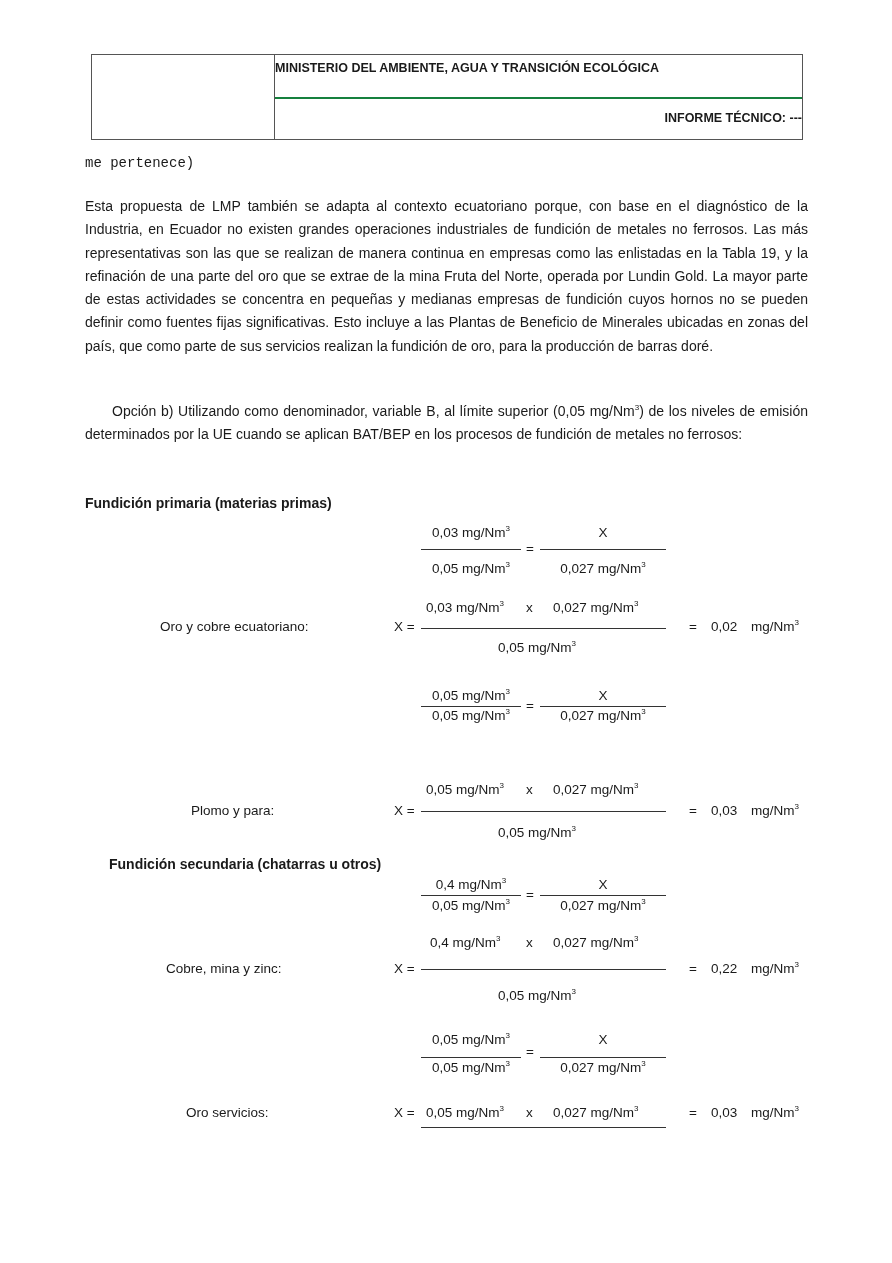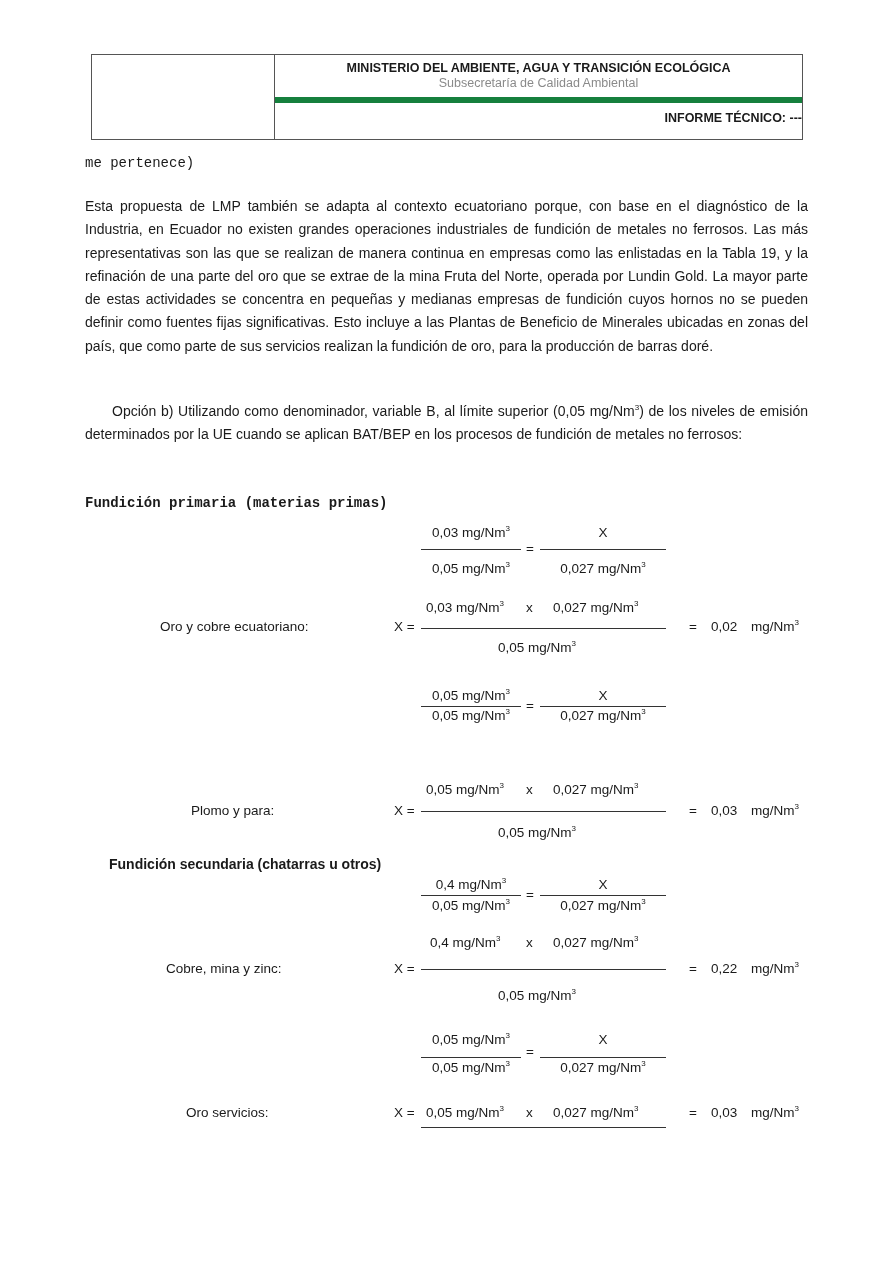--- a/index.html
+++ b/index.html
@@ -1,50 +1,49 @@
 <!DOCTYPE html>
 <html><head>
 <meta charset="utf-8">
 <style>
   html, body { margin:0; padding:0; background:#ffffff; }
   body { width:892px; height:1263px; position:relative; overflow:hidden;
          font-family:"Liberation Sans", sans-serif; color:#1a1a1a; font-size:14px; }
   .hdr { position:absolute; left:91px; top:54px; width:710px; height:84px; border:1px solid #555; }
   .hdr-left { position:absolute; left:0; top:0; width:182px; height:84px; border-right:1px solid #555; }
-  .hdr-top { position:absolute; left:183px; top:0; width:527px; height:42px; border-bottom:6px solid #15803d; text-align:center; }
+  .hdr-top { position:absolute; left:183px; top:0; width:527px; height:42px; border-bottom:2px solid #15803d; }
   .hdr-bot { position:absolute; left:183px; top:43px; width:527px; height:41px; text-align:right; }
   .ministry { font-weight:bold; font-size:12.5px; margin-top:6px; letter-spacing:0; }
   .subsec { color:#8a8a8a; font-size:12.5px; margin-top:1px; }
   .informe { font-weight:bold; font-size:12.5px; margin-top:13px; }
   .para { position:absolute; left:85px; width:723px; line-height:23.3px; text-align:justify; font-size:14px; }
   .heading { position:absolute; left:85px; font-weight:bold; font-size:14px; }
   .t { position:absolute; white-space:nowrap; font-size:13.5px; }
   .line { position:absolute; height:1px; background:#333; }
   sup { font-size:8px; vertical-align:6px; line-height:0; }
   .c { text-align:center; }
 </style>
 </head>
 <body>
 
 <div class="hdr">
   <div class="hdr-left"></div>
   <div class="hdr-top">
     <div class="ministry">MINISTERIO DEL AMBIENTE, AGUA Y TRANSICIÓN ECOLÓGICA</div>
-    <div class="subsec">Subsecretaría de Calidad Ambiental</div>
   </div>
   <div class="hdr-bot">
     <div class="informe">INFORME TÉCNICO: ---</div>
   </div>
 </div>
 
 <div class="para" style="top:152px;font-family:Liberation Mono, monospace;">me pertenece)</div>
 <div class="para" style="top:195px;">Esta propuesta de LMP también se adapta al contexto ecuatoriano porque, con base en el diagnóstico de la Industria, en Ecuador no existen grandes operaciones industriales de fundición de metales no ferrosos. Las más representativas son las que se realizan de manera continua en empresas como las enlistadas en la Tabla 19, y la refinación de una parte del oro que se extrae de la mina Fruta del Norte, operada por Lundin Gold. La mayor parte de estas actividades se concentra en pequeñas y medianas empresas de fundición cuyos hornos no se pueden definir como fuentes fijas significativas. Esto incluye a las Plantas de Beneficio de Minerales ubicadas en zonas del país, que como parte de sus servicios realizan la fundición de oro, para la producción de barras doré.</div>
 <div class="para" style="top:400px; text-indent:27px;"><span>Opción b) Utilizando como denominador, variable B, al límite superior (0,05 mg/Nm</span><sup>3</sup><span>) de los niveles de emisión determinados por la UE cuando se aplican BAT/BEP en los procesos de fundición de metales no ferrosos:</span></div>
 
-<div class="heading" style="top:495px;font-family:Liberation Mono, monospace;">Fundición primaria (materias primas)</div>
+<div class="heading" style="top:495px;">Fundición primaria (materias primas)</div>
 
 <div>
   <div class="t c" style="left:421px; top:525px; width:100px;"><span>0,03 mg/Nm</span><sup>3</sup></div>
   <div class="line" style="left:421px; top:549px; width:100px;"></div>
   <div class="t" style="left:526px; top:541px;">=</div>
   <div class="t c" style="left:540px; top:525px; width:126px;">X</div>
   <div class="line" style="left:540px; top:549px; width:126px;"></div>
   <div class="t c" style="left:421px; top:561px; width:100px;"><span>0,05 mg/Nm</span><sup>3</sup></div>
   <div class="t c" style="left:540px; top:561px; width:126px;"><span>0,027 mg/Nm</span><sup>3</sup></div>
 

